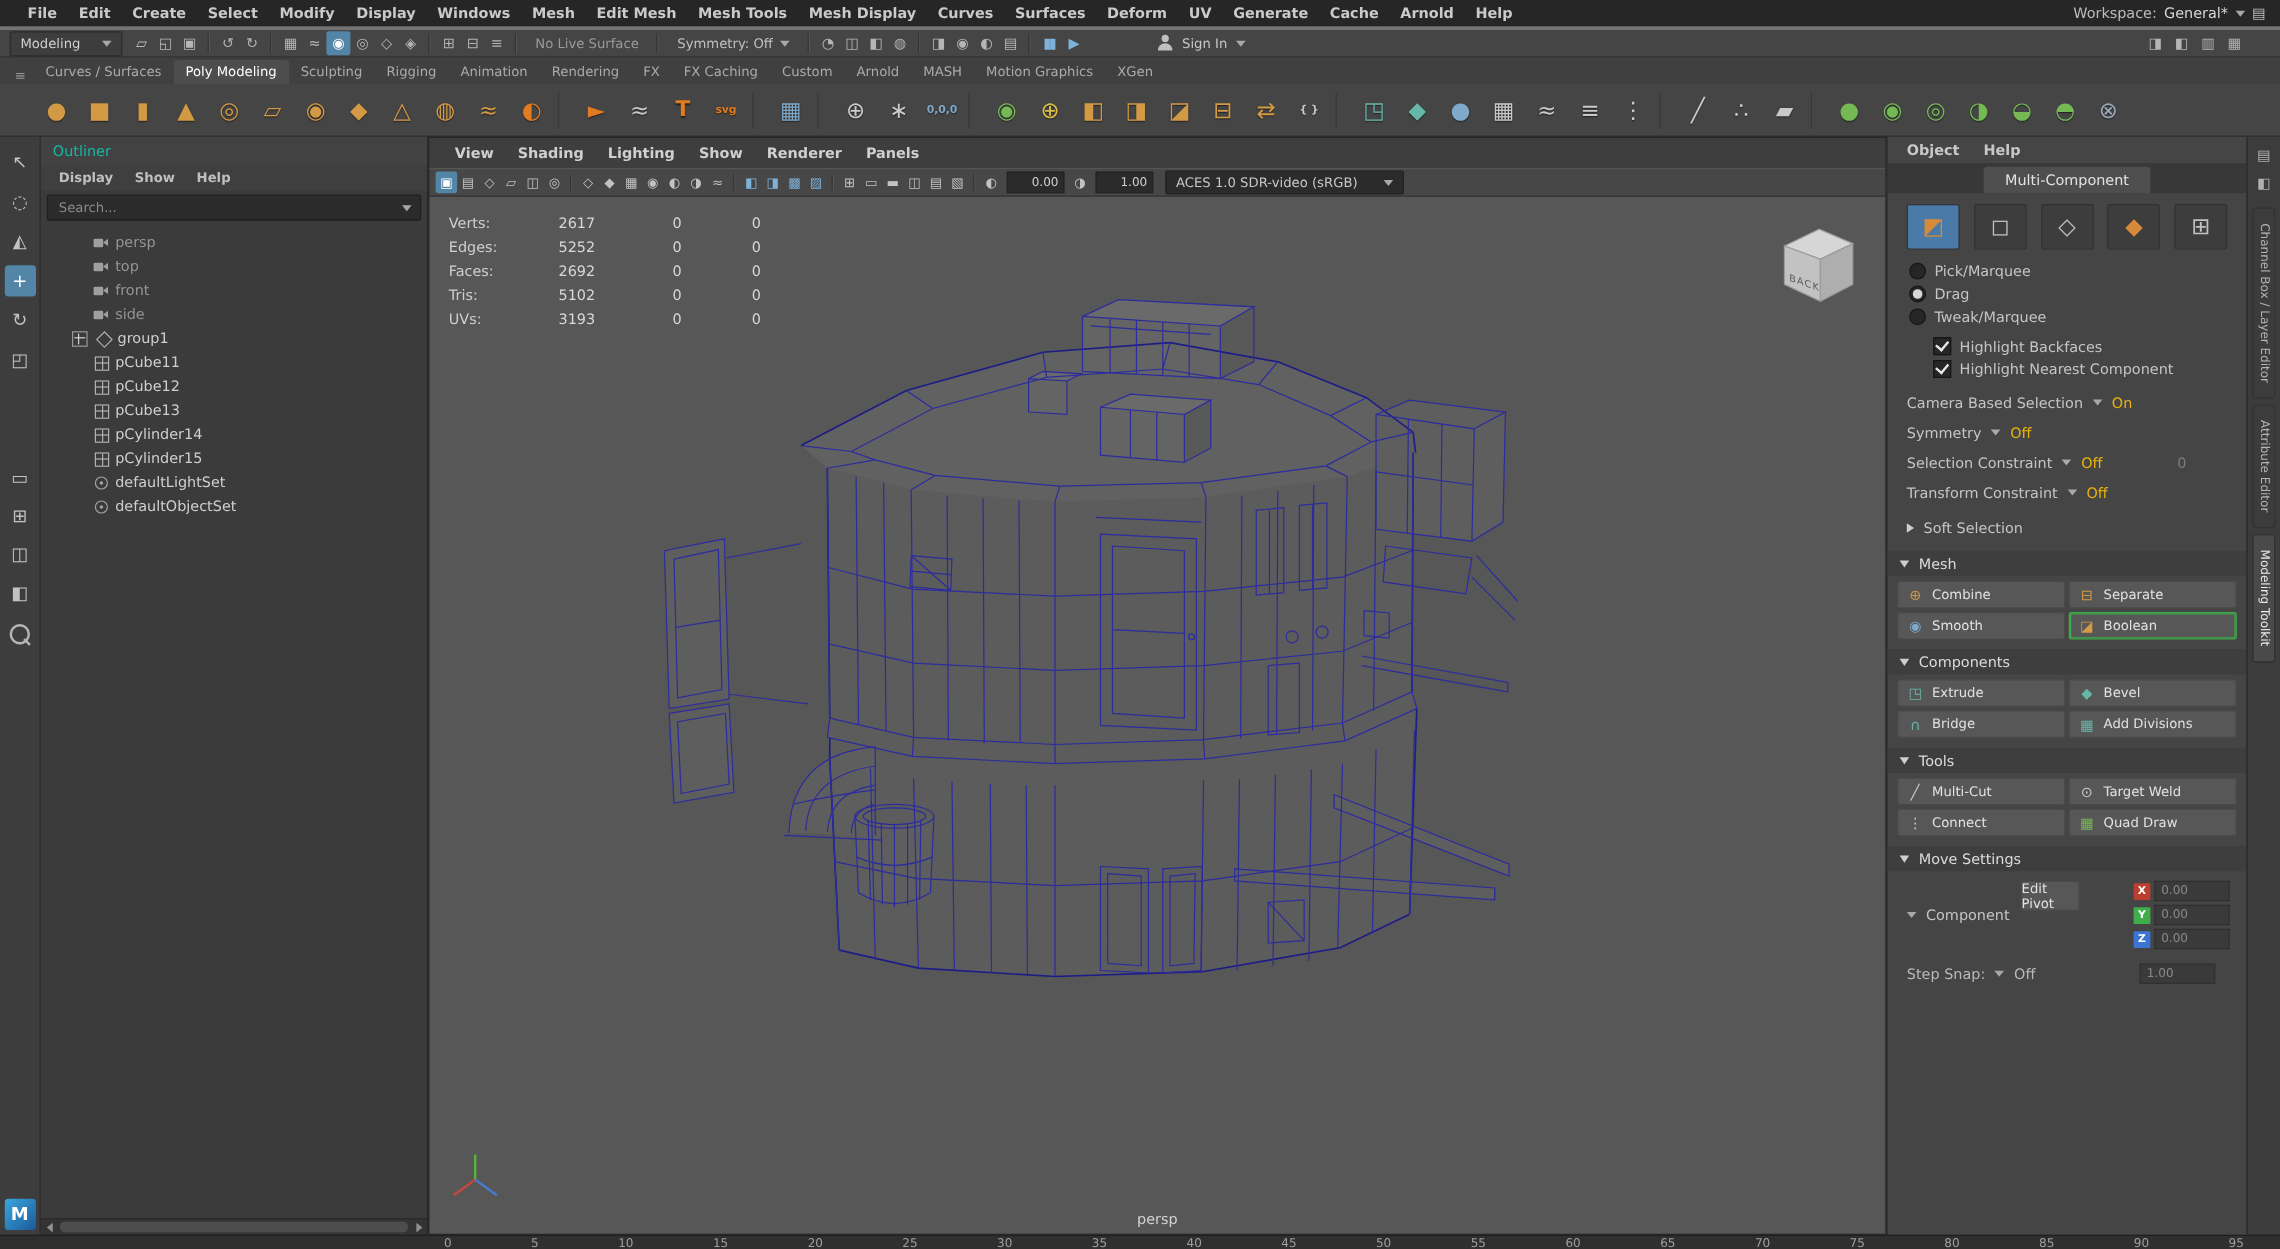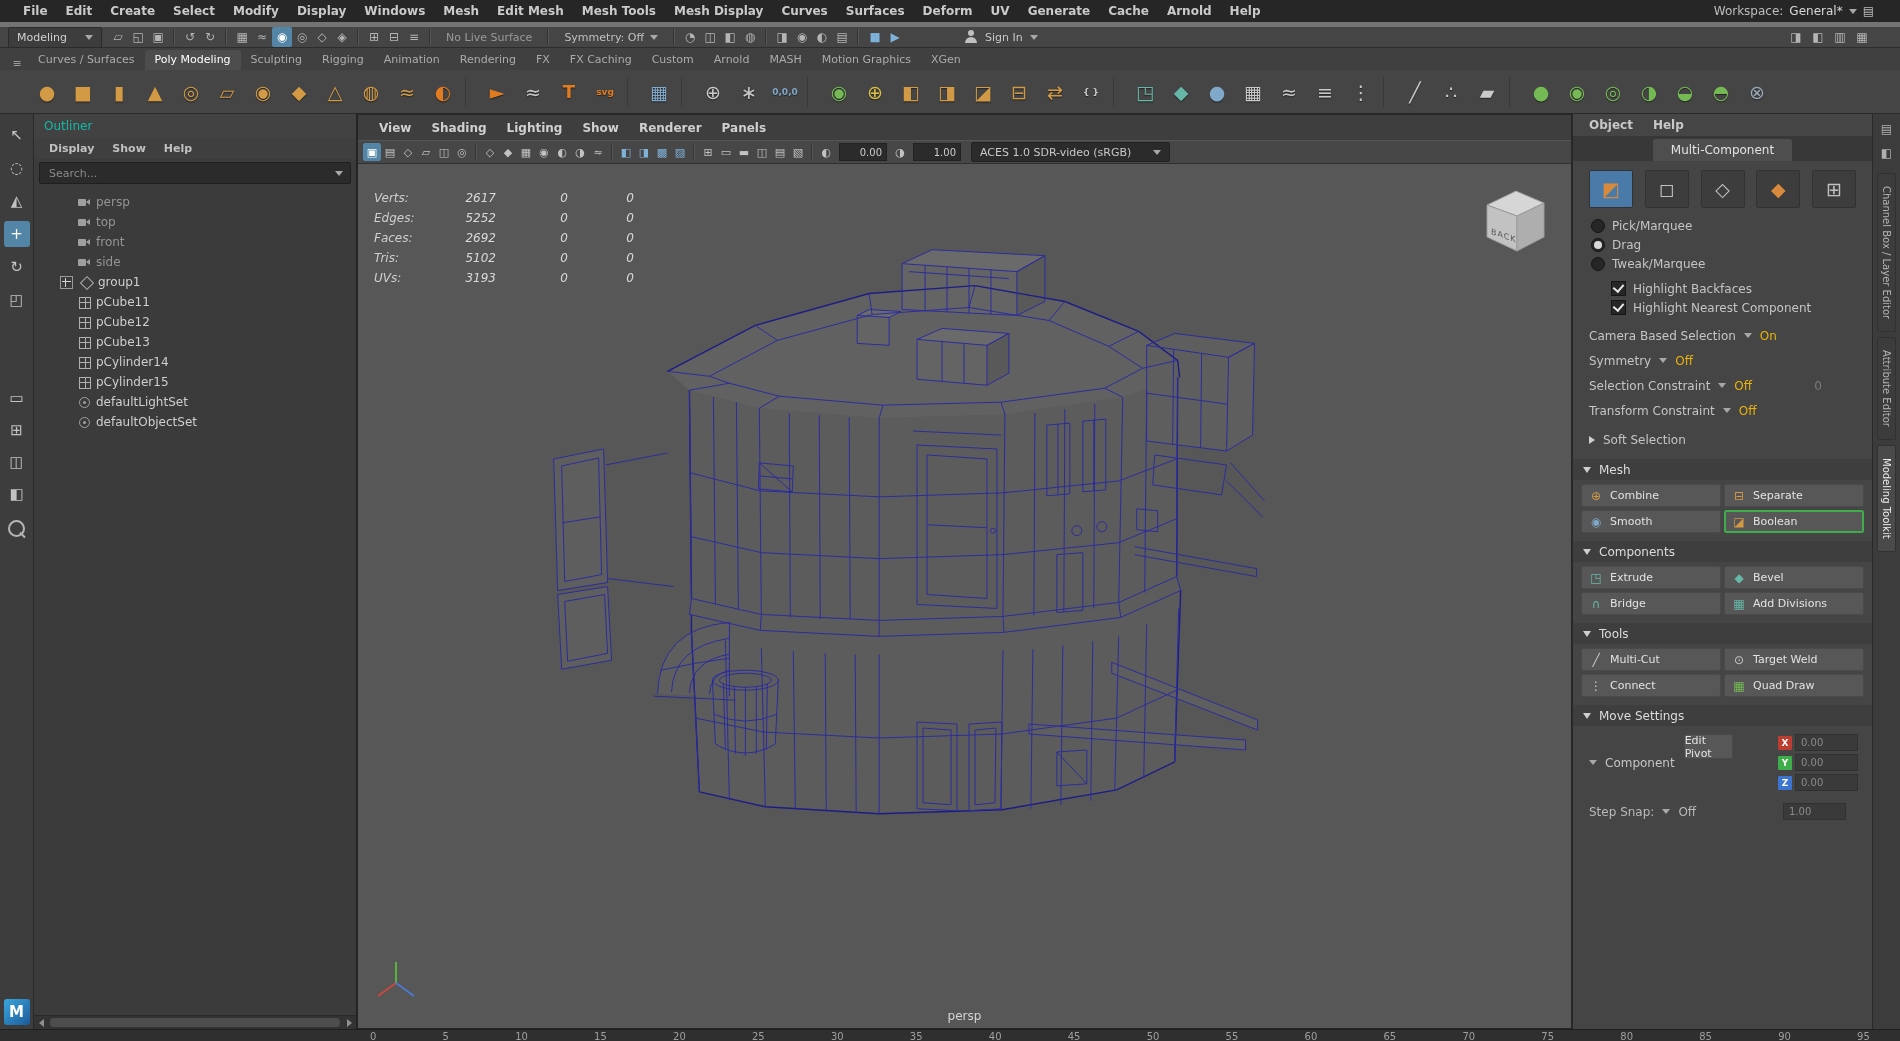--- a/index.html
+++ b/index.html
@@ -3,31 +3,31 @@
 <meta charset="utf-8">
 <style>
   html,body{margin:0;padding:0;background:#222;}
   .app{position:relative;width:1900px;height:1041px;background:#444;overflow:hidden;
        font-family:"DejaVu Sans",sans-serif;color:#c8c8c8;font-size:12px;}
   
   .menubar{position:absolute;left:0;top:0;width:100%;height:22px;background:#262626;
            display:flex;align-items:center;padding-left:14px;box-sizing:border-box;}
   .menus{display:flex;}
   .mi{padding:0 9px;color:#cacaca;white-space:nowrap;cursor:default;font-weight:bold;}
-  .workspace{margin-left:auto;margin-right:26px;display:flex;align-items:center;gap:6px;color:#bdbdbd;justify-content:center;}
+  .workspace{margin-left:auto;margin-right:12px;display:flex;align-items:center;gap:6px;color:#bdbdbd;justify-content:center;}
   .ws-val{color:#d8d8d8;}
   .car{width:0;height:0;border-left:4px solid transparent;border-right:4px solid transparent;
        border-top:5px solid #a8a8a8;display:inline-block;}
   .tri-r{width:0;height:0;border-top:4px solid transparent;border-bottom:4px solid transparent;
          border-left:6px solid #cfcfcf;display:inline-block;}
   .tri-d{width:0;height:0;border-left:4px solid transparent;border-right:4px solid transparent;
          border-top:6px solid #cfcfcf;display:inline-block;}
   
   .statusbar{position:absolute;left:0;top:22px;width:100%;height:26px;background:#454545;
-             border-top:5px solid #737373;border-bottom:1px solid #2d2d2d;display:flex;
+             border-top:3px solid #737373;border-bottom:1px solid #2d2d2d;display:flex;
              align-items:center;box-sizing:border-box;padding:0 8px;font-size:11px;}
   .mode-dd{height:19px;background:#3d3d3d;border:1px solid #2b2b2b;border-radius:2px;
            display:flex;align-items:center;gap:18px;padding:0 8px;margin-right:6px;color:#d0d0d0;}
   .igroup{display:flex;align-items:center;}
   .sicon{width:20px;height:20px;display:flex;align-items:center;justify-content:center;
          color:#b5b5b5;font-size:12px;border-radius:2px;}
   .sicon.active{background:#5285a6;color:#fff;}
   .sicon.blue{color:#7fb2d9;letter-spacing:-2px;}
   .sicon.sep{width:1px;height:16px;background:#333;border-right:1px solid #565656;
              margin:0 5px;border-radius:0;}
@@ -113,22 +113,22 @@
          color:#c2c2c2;font-size:11px;border-radius:2px;}
   .vp-ic.active{background:#5285a6;color:#fff;}
   .vp-ic.blue{color:#7fb2d9;}
   .vp-ic.sep{width:1px;height:14px;background:#333;border-right:1px solid #575757;margin:0 4px;border-radius:0;}
   .vp-field{width:38px;height:16px;background:#2b2b2b;border:1px solid #222;color:#cfcfcf;
             text-align:right;padding:0 4px;font-size:10px;font-family:"DejaVu Sans",sans-serif;margin:0 3px;}
   .vp-dd{height:18px;background:#2b2b2b;border:1px solid #222;border-radius:2px;display:flex;
          align-items:center;gap:22px;padding:0 8px;font-size:11px;color:#c8c8c8;margin-left:6px;white-space:nowrap;}
   .vp-canvas{flex:1;position:relative;background:#575757;overflow:hidden;}
   .vp-canvas svg.wire{position:absolute;inset:0;width:100%;height:100%;}
-  .hud{position:absolute;left:16px;top:24px;display:grid;grid-template-columns:52px 70px 72px 66px;
-       line-height:20px;font-size:12px;color:#d8d8d8;font-style:italic;}
+  .hud{position:absolute;left:16px;top:12px;display:grid;grid-template-columns:52px 70px 72px 66px;
+       line-height:20px;font-size:12px;color:#d8d8d8;}
   .hud span{text-align:right;} .hud .hl{text-align:left;color:#cfcfcf;}
   .viewcube{position:absolute;top:14px;right:16px;width:84px;height:84px;}
   .axisgizmo{position:absolute;left:10px;bottom:22px;}
   .persp-label{position:absolute;left:0;right:0;bottom:5px;text-align:center;color:#d4d4d4;font-size:12px;}
   
   .toolkit{position:absolute;left:1572px;top:114px;bottom:12px;width:300px;background:#454545;
            border-left:1px solid #292929;display:flex;flex-direction:column;box-sizing:border-box;overflow:hidden;}
   .tk-menus{height:22px;display:flex;align-items:center;gap:4px;padding-left:8px;flex:0 0 22px;}
   .tk-menus .mi{padding:0 8px;color:#c8c8c8;}
   .tk-tabbar{height:25px;background:#383838;display:flex;justify-content:center;align-items:flex-end;flex:0 0 25px;}

